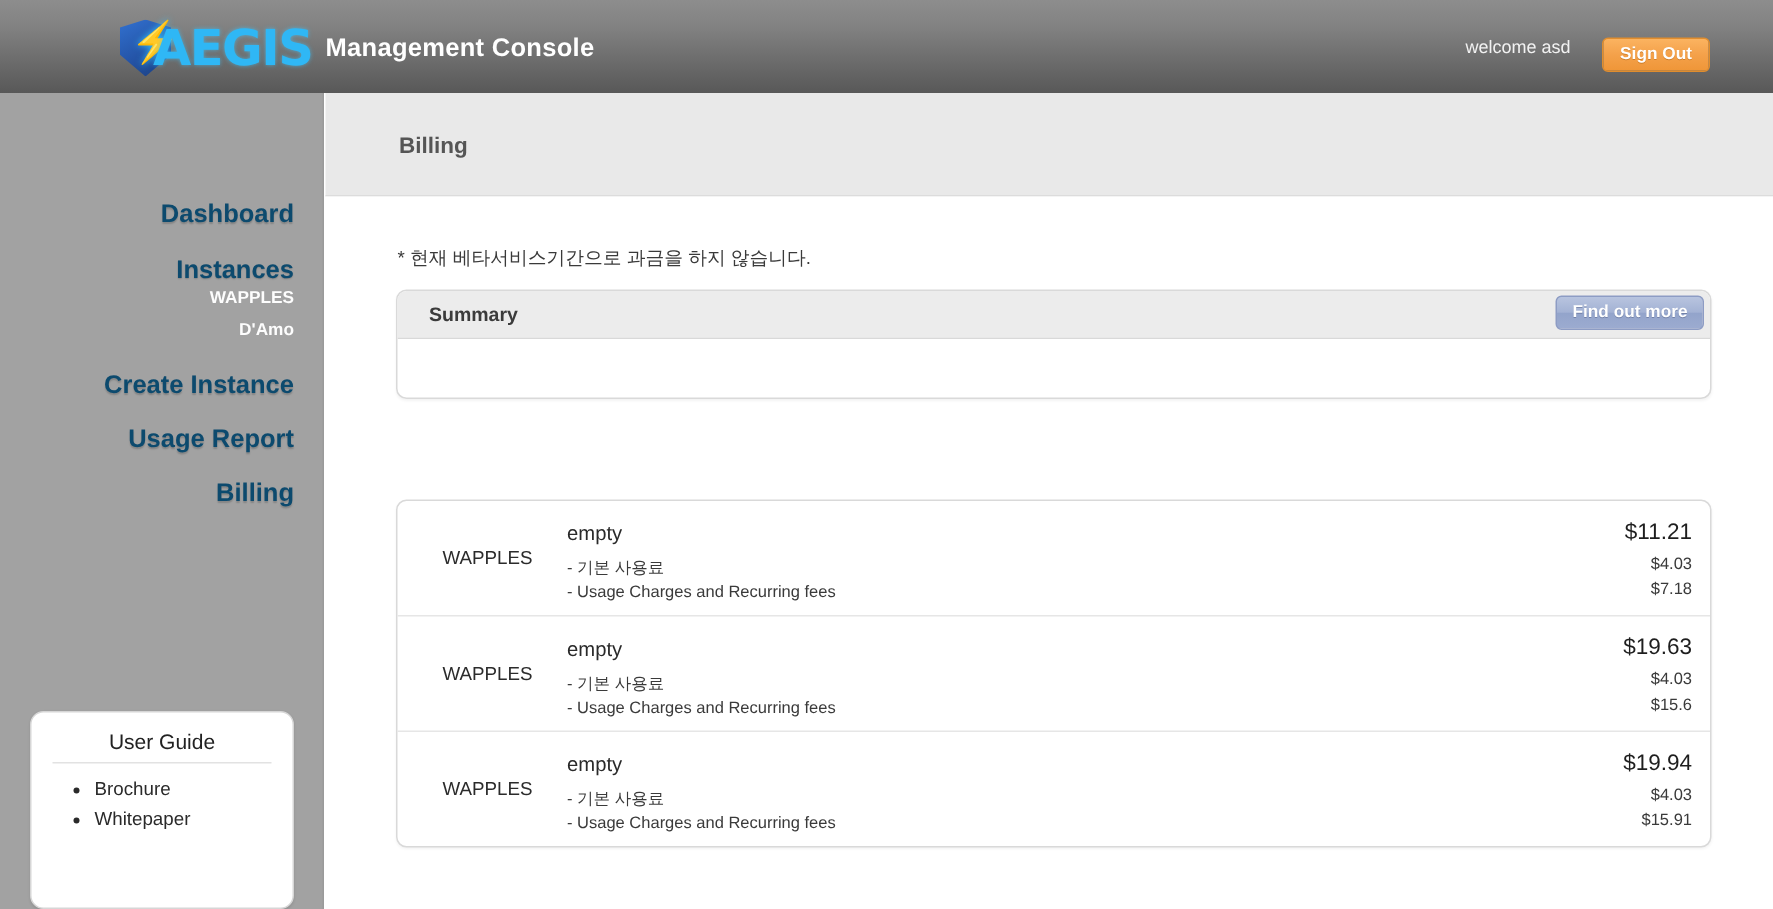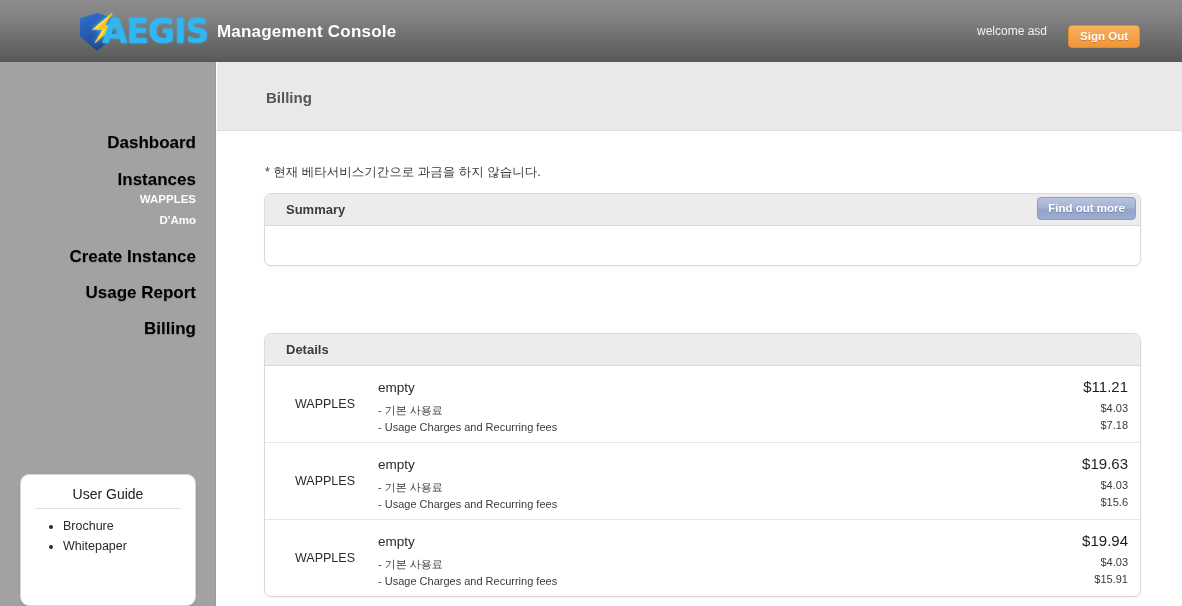--- a/index.html
+++ b/index.html
@@ -90,21 +90,21 @@
     left: 0; top: 62px;
     width: 216px;
     height: 544px;
     background: #a2a2a2;
     border-right: 1px solid #9a9a9a;
     box-sizing: border-box;
   }
   .nav-item {
     position: absolute;
     right: 19px;
-    color: #000000;
+    color: #0c4a6e;
     font-size: 17px;
     font-weight: bold;
     cursor: pointer;
     text-shadow: 0 1px 1px rgba(0,0,0,.18);
     white-space: nowrap;
   }
   .nav-sub {
     position: absolute;
     right: 19px;
     text-align: right;
@@ -365,23 +365,20 @@
   <div id="notice">* 현재 베타서비스기간으로 과금을 하지 않습니다.</div>
 
   <div class="panel" id="summary-panel">
     <div class="panel-head">
       <div class="panel-head-title">Summary</div>
       <div id="find-out-more">Find out more</div>
     </div>
   </div>
 
   <div class="panel" id="details-panel">
-    <div class="panel-head">
-      <div class="panel-head-title">Details</div>
-    </div>
 
     <div class="detail-row">
       <div class="dr-product">WAPPLES</div>
       <div class="dr-main">empty</div>
       <div class="dr-sub1">- 기본 사용료</div>
       <div class="dr-sub2">- Usage Charges and Recurring fees</div>
       <div class="dr-total">$11.21</div>
       <div class="dr-amt1">$4.03</div>
       <div class="dr-amt2">$7.18</div>
     </div>

